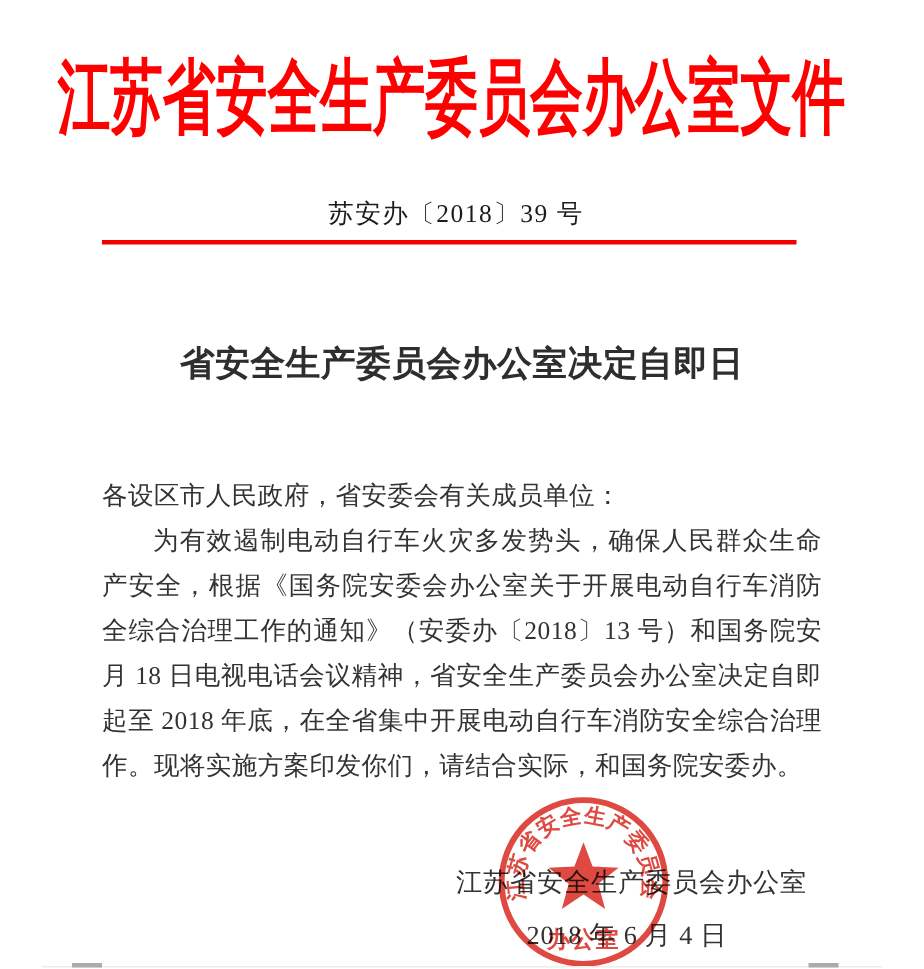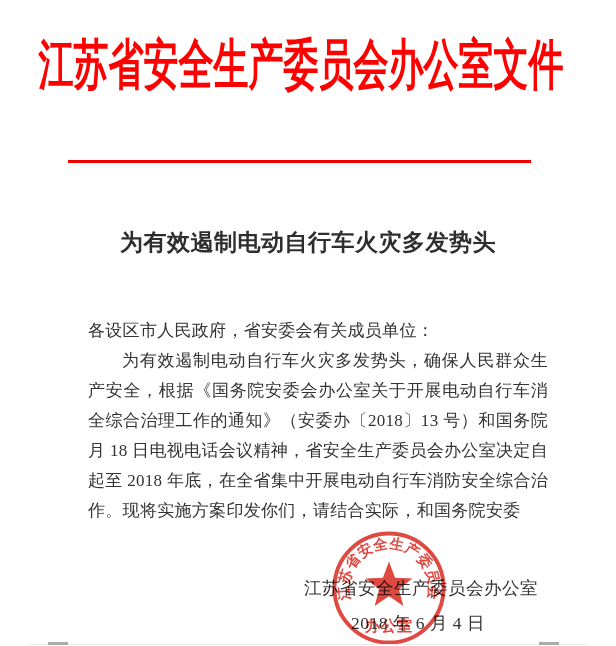--- a/index.html
+++ b/index.html
@@ -48,21 +48,21 @@
     letter-spacing:0.5px;
   }
 
   
   .body-text{
     position:absolute;left:68px;top:316px;width:480px;
     font-size:17px;color:#333333;
     line-height:30px;
     letter-spacing:0.3px;
   }
-  .body-text .line{height:30px;overflow:hidden;margin-left:20px;}
+  .body-text .line{height:30px;overflow:hidden;}
   .line.justify{text-align:justify;text-align-last:justify;}
   .line.indent{text-indent:2em;}
 
   
   .signature{
     position:absolute;top:576px;right:78px;
     font-size:17.5px;color:#333333;letter-spacing:0.5px;
     white-space:nowrap;
   }
   .date{
@@ -96,25 +96,26 @@
   .bottom-mark.left{left:48px;}
   .bottom-mark.right{left:539px;}
 </style>
 </head>
 <body>
 
 <div class="page">
 
   <div class="red-head">江苏省安全生产委员会办公室文件</div>
 
+  <div class="doc-number">苏安办〔2018〕39 号</div>
 
   <div class="red-rule"></div>
 
   <div class="notice-title">
-    <div>为有效遏制电动自行车火灾多发势头</div>
+    <div>省安全生产委员会办公室决定自即日</div>
   </div>
 
   <div class="body-text">
     <div class="line">各设区市人民政府，省安委会有关成员单位：</div>
     <div class="line justify indent">为有效遏制电动自行车火灾多发势头，确保人民群众生命财</div>
     <div class="line justify">产安全，根据《国务院安委会办公室关于开展电动自行车消防安</div>
     <div class="line justify">全综合治理工作的通知》（安委办〔2018〕13 号）和国务院安委办 5</div>
     <div class="line justify">月 18 日电视电话会议精神，省安全生产委员会办公室决定自即日</div>
     <div class="line justify">起至 2018 年底，在全省集中开展电动自行车消防安全综合治理工</div>
     <div class="line">作。现将实施方案印发你们，请结合实际，和国务院安委办。</div>

